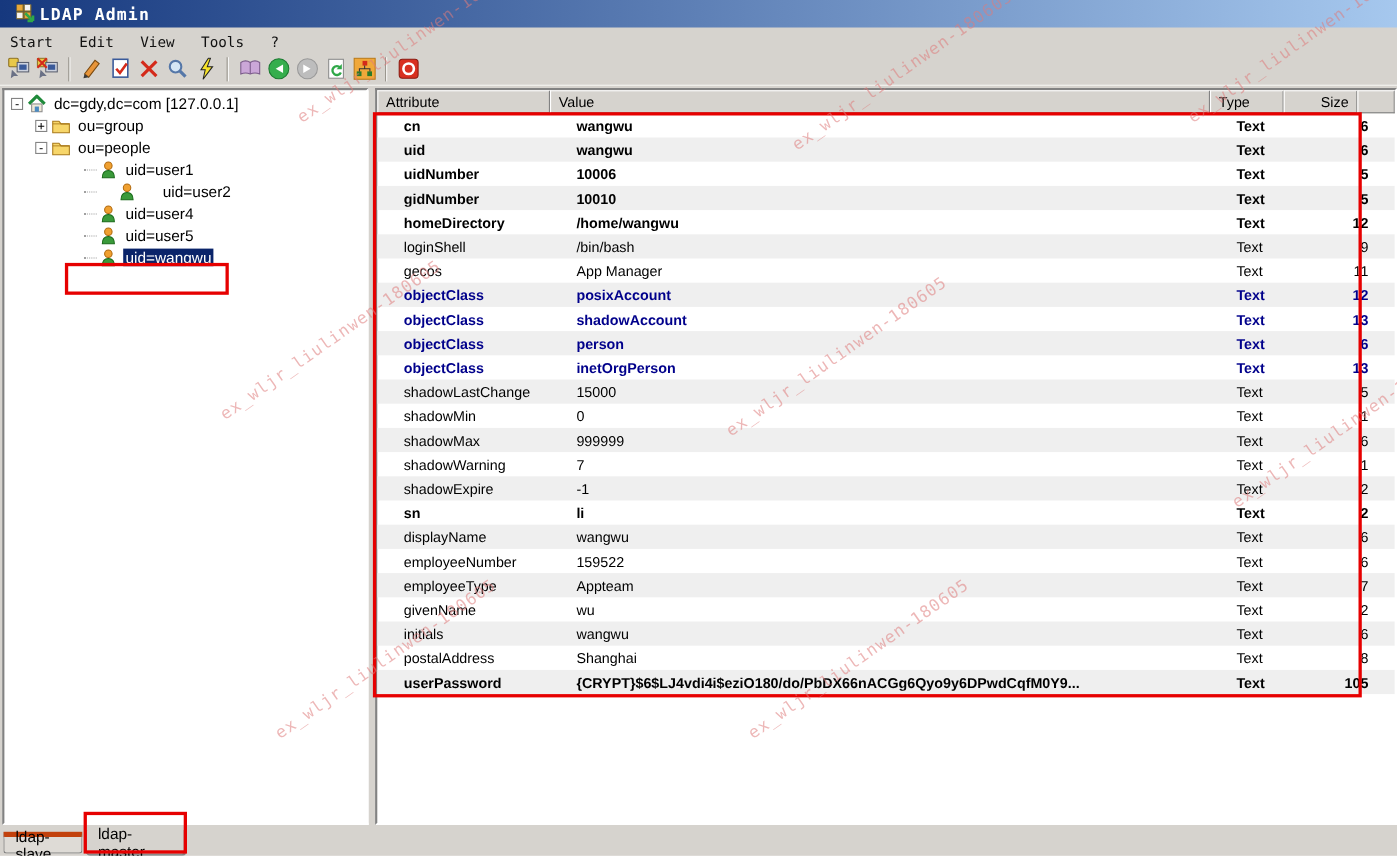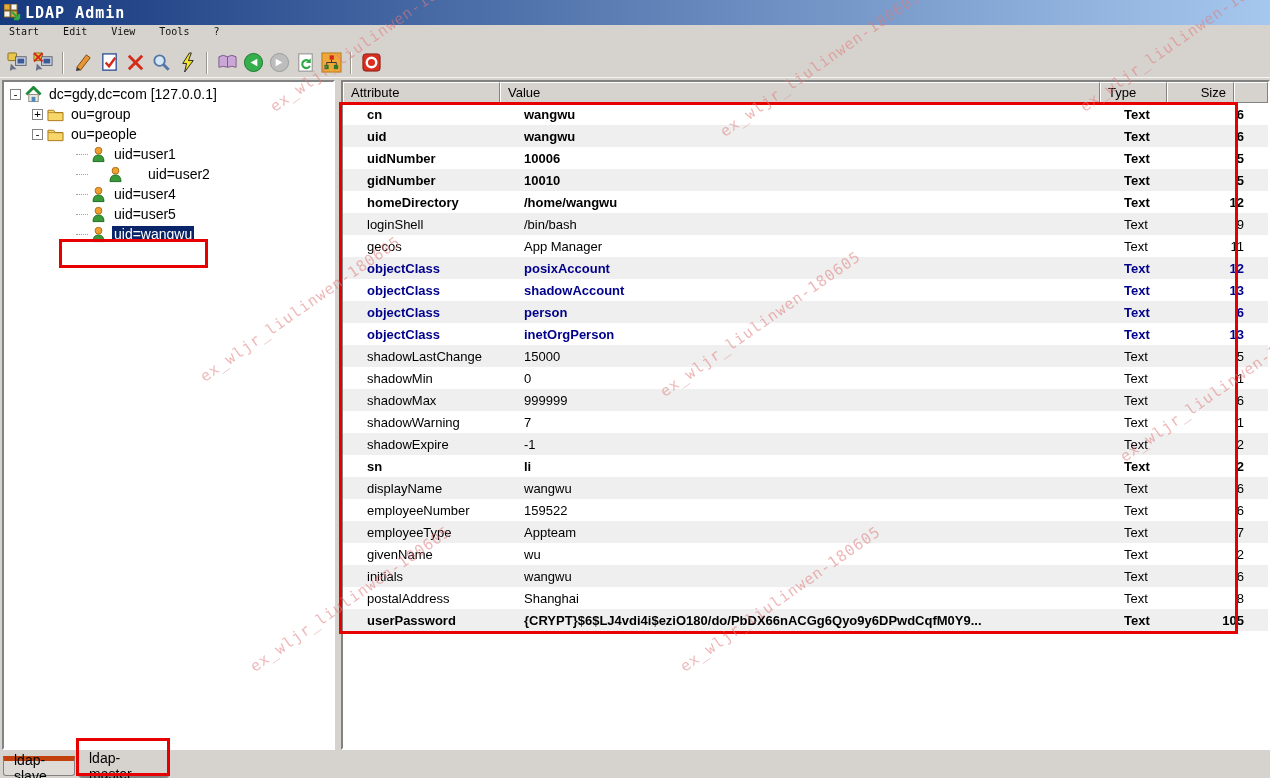--- a/index.html
+++ b/index.html
@@ -5,33 +5,33 @@
   * { margin:0; padding:0; box-sizing:border-box; }
   html,body { width:1270px; height:778px; overflow:hidden; }
   body { font-family:"Liberation Sans", sans-serif; background:#d6d3ce; position:relative; }
 
   .window { position:absolute; inset:0; }
 
   
   .titlebar {
     position:absolute; left:0; top:0; width:1270px; height:25px;
     background:linear-gradient(to right, #16387e, #a6c8ee);
-    display:flex; align-items:center; padding-left:4px;
+    display:flex; align-items:center; padding-left:15px;
   }
   .app-icon { width:17px; height:17px; display:inline-block; margin-right:4px; }
   .title-text {
     color:#ffffff; font-family:"DejaVu Sans Mono", monospace;
     font-weight:bold; font-size:15px; letter-spacing:1px;
   }
 
   
   .menubar {
     position:absolute; left:0; top:25px; width:1042px; height:23px;
-    display:flex; align-items:flex-start;
-    font-family:"DejaVu Sans Mono", monospace; font-size:10px; color:#111;
+    display:flex; align-items:flex-end;
+    font-family:"DejaVu Sans Mono", monospace; font-size:13px; color:#111;
   }
   .menu-item { padding:1px 9px; margin-right:6px; cursor:default; }
 
   
   .toolbar {
     position:absolute; left:0; top:48px; width:1270px; height:30px;
     display:flex; align-items:center; padding-left:4px;
     border-bottom:1px solid #f5f4f0;
   }
   .tb-btn { width:24px; height:24px; margin:0 1px; display:flex; align-items:center; justify-content:center; }

